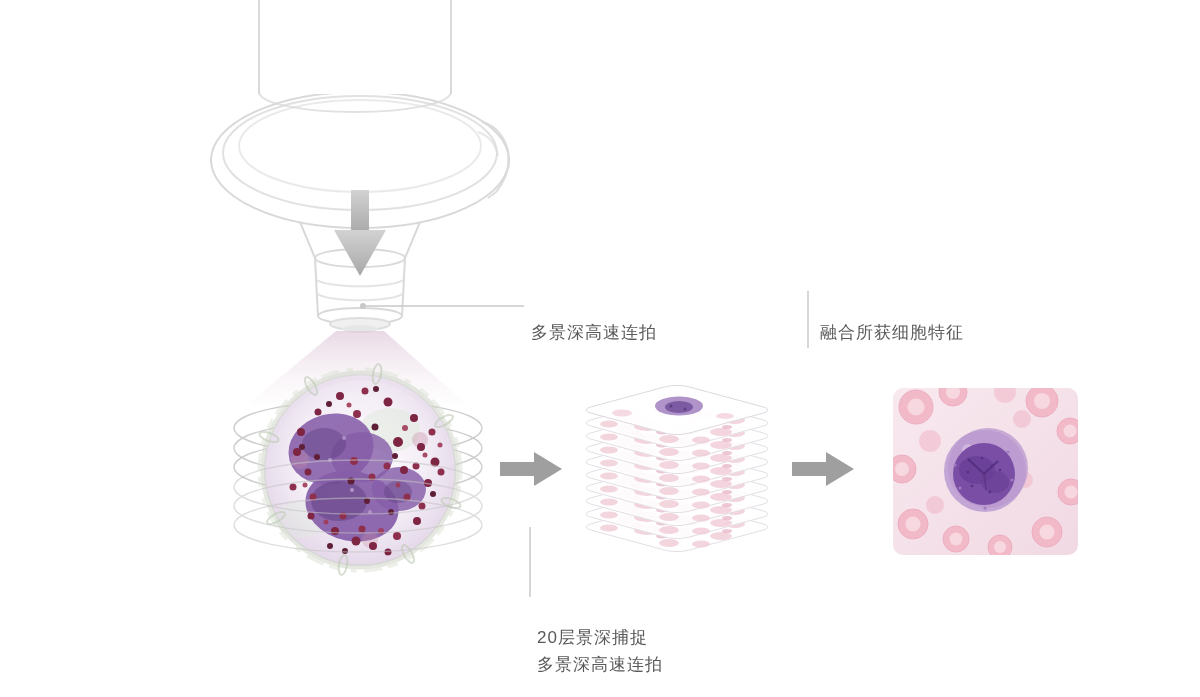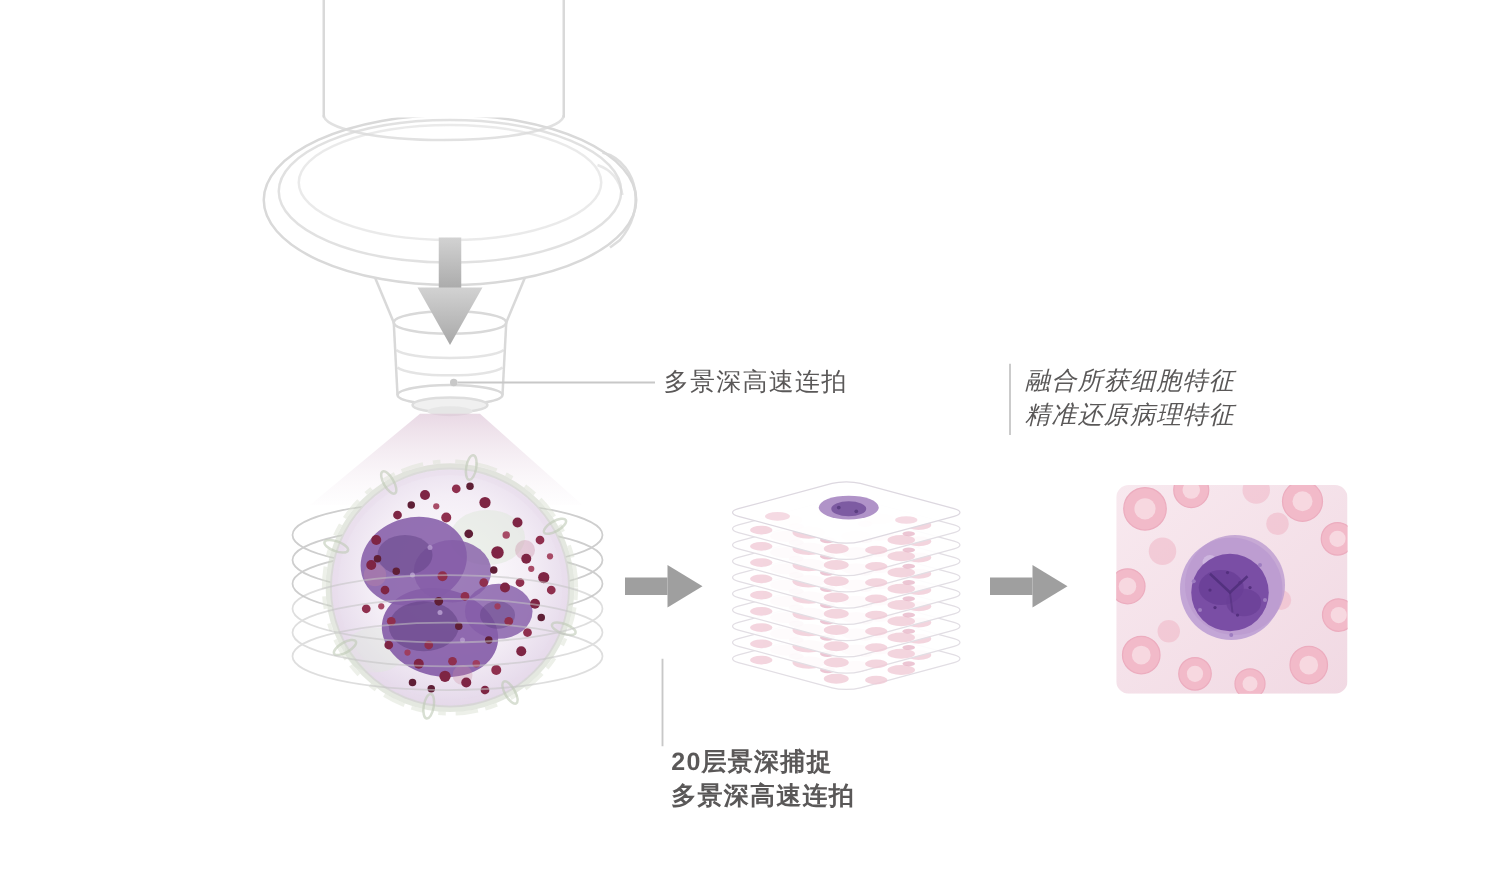--- a/index.html
+++ b/index.html
@@ -3,26 +3,26 @@
 <meta charset="utf-8">
 <style>
   html,body{margin:0;padding:0;background:#ffffff;}
   .stage{
     position:relative;width:1200px;height:697px;background:#ffffff;
     overflow:hidden;font-family:"Liberation Sans","DejaVu Sans",sans-serif;
   }
   .stage svg.art{position:absolute;left:0;top:0;}
   .label{
     position:absolute;color:var(--label-text,#5a5858);
-    font-size:20px;letter-spacing:1px;line-height:27px;white-space:nowrap;
+    font-size:17px;letter-spacing:1px;line-height:27px;white-space:nowrap;margin-top:27px;
   }
   .label .line{display:block;}
   #capture-label{left:531px;top:295px;line-height:22px;}
-  #fusion-label{left:820px;top:292px;font-style:italic;}
-  #stack-label{left:537px;top:597px;font-weight:bold;}
+  #fusion-label{left:820px;top:292px;}
+  #stack-label{left:537px;top:597px;}
 </style>
 </head>
 <body>
 
 <div class="stage">
 
   <svg class="art" width="1200" height="697" viewBox="0 0 1200 697">
     <defs>
       <radialGradient id="cellGrad" cx="50%" cy="45%" r="60%">
         <stop offset="0%" stop-color="#ffffff"></stop>
@@ -324,21 +324,20 @@
       <line x1="530" y1="527" x2="530" y2="597"></line>
     </g>
   </svg>
 
   <div class="label" id="capture-label">
     <span class="line">多景深高速连拍</span>
   </div>
 
   <div class="label" id="fusion-label">
     <span class="line">融合所获细胞特征</span>
-    <span class="line">精准还原病理特征</span>
   </div>
 
   <div class="label" id="stack-label">
     <span class="line">20层景深捕捉</span>
     <span class="line">多景深高速连拍</span>
   </div>
 
 </div>
 
 </body></html>

